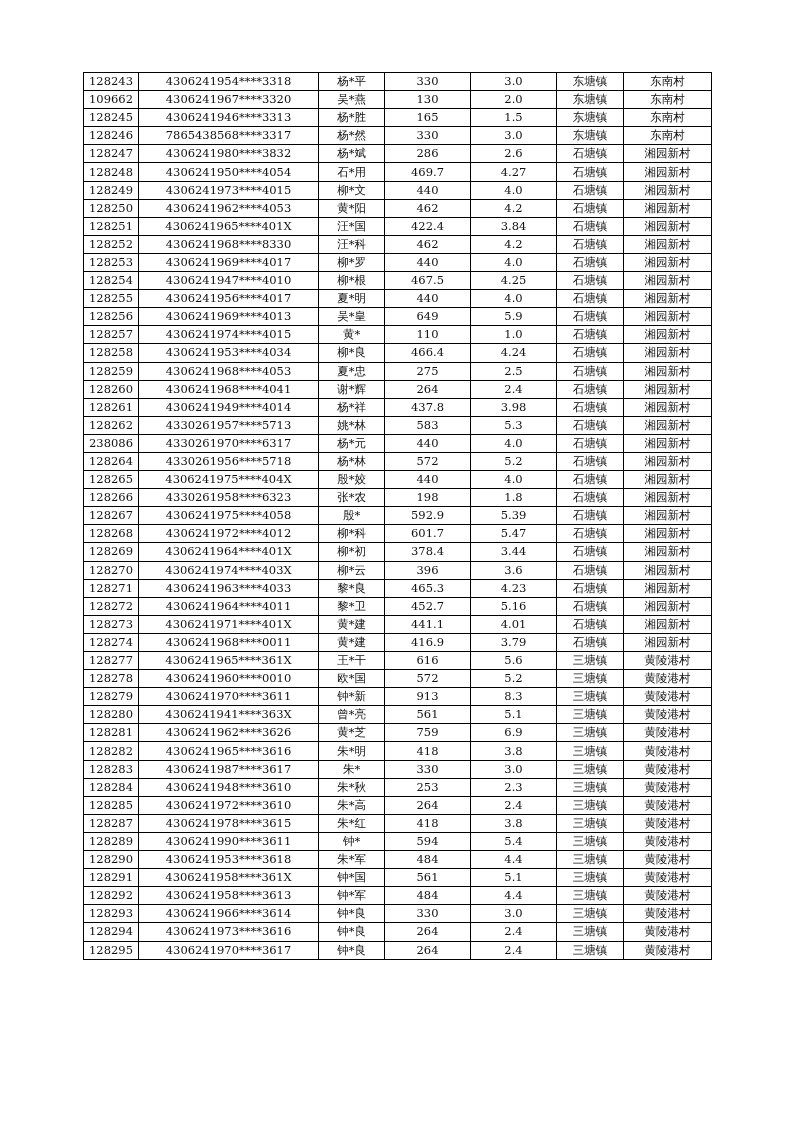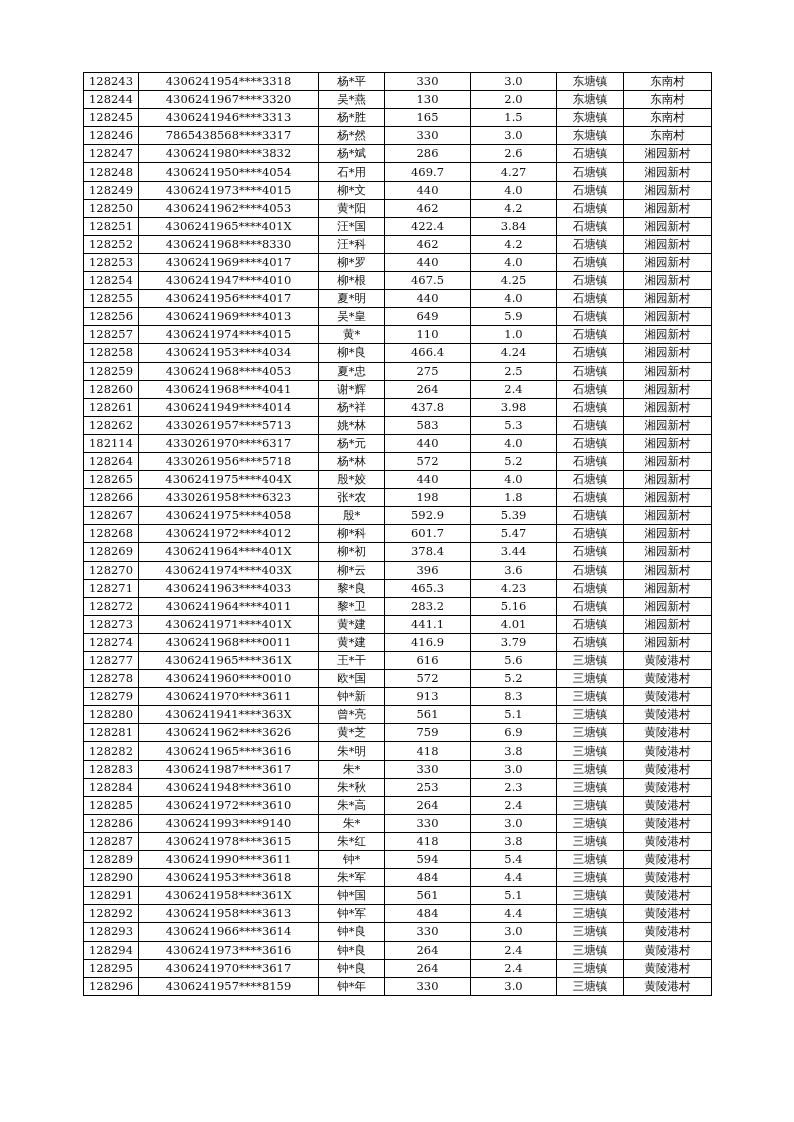--- a/index.html
+++ b/index.html
@@ -71,21 +71,21 @@
         <tr>
           <td class="c-id">128243</td>
           <td class="c-card">4306241954****3318</td>
           <td class="c-name">杨*平</td>
           <td class="c-area">330</td>
           <td class="c-amt">3.0</td>
           <td class="c-town">东塘镇</td>
           <td class="c-village">东南村</td>
         </tr>
         <tr>
-          <td class="c-id">128244</td>
+          <td class="c-id">109662</td>
           <td class="c-card">4306241967****3320</td>
           <td class="c-name">吴*燕</td>
           <td class="c-area">130</td>
           <td class="c-amt">2.0</td>
           <td class="c-town">东塘镇</td>
           <td class="c-village">东南村</td>
         </tr>
         <tr>
           <td class="c-id">128245</td>
           <td class="c-card">4306241946****3313</td>
@@ -242,21 +242,21 @@
         <tr>
           <td class="c-id">128262</td>
           <td class="c-card">4330261957****5713</td>
           <td class="c-name">姚*林</td>
           <td class="c-area">583</td>
           <td class="c-amt">5.3</td>
           <td class="c-town">石塘镇</td>
           <td class="c-village">湘园新村</td>
         </tr>
         <tr>
-          <td class="c-id">182114</td>
+          <td class="c-id">238086</td>
           <td class="c-card">4330261970****6317</td>
           <td class="c-name">杨*元</td>
           <td class="c-area">440</td>
           <td class="c-amt">4.0</td>
           <td class="c-town">石塘镇</td>
           <td class="c-village">湘园新村</td>
         </tr>
         <tr>
           <td class="c-id">128264</td>
           <td class="c-card">4330261956****5718</td>
@@ -326,21 +326,21 @@
           <td class="c-name">黎*良</td>
           <td class="c-area">465.3</td>
           <td class="c-amt">4.23</td>
           <td class="c-town">石塘镇</td>
           <td class="c-village">湘园新村</td>
         </tr>
         <tr>
           <td class="c-id">128272</td>
           <td class="c-card">4306241964****4011</td>
           <td class="c-name">黎*卫</td>
-          <td class="c-area">283.2</td>
+          <td class="c-area">452.7</td>
           <td class="c-amt">5.16</td>
           <td class="c-town">石塘镇</td>
           <td class="c-village">湘园新村</td>
         </tr>
         <tr>
           <td class="c-id">128273</td>
           <td class="c-card">4306241971****401X</td>
           <td class="c-name">黄*建</td>
           <td class="c-area">441.1</td>
           <td class="c-amt">4.01</td>
@@ -431,29 +431,20 @@
         <tr>
           <td class="c-id">128285</td>
           <td class="c-card">4306241972****3610</td>
           <td class="c-name">朱*高</td>
           <td class="c-area">264</td>
           <td class="c-amt">2.4</td>
           <td class="c-town">三塘镇</td>
           <td class="c-village">黄陵港村</td>
         </tr>
         <tr>
-          <td class="c-id">128286</td>
-          <td class="c-card">4306241993****9140</td>
-          <td class="c-name">朱*</td>
-          <td class="c-area">330</td>
-          <td class="c-amt">3.0</td>
-          <td class="c-town">三塘镇</td>
-          <td class="c-village">黄陵港村</td>
-        </tr>
-        <tr>
           <td class="c-id">128287</td>
           <td class="c-card">4306241978****3615</td>
           <td class="c-name">朱*红</td>
           <td class="c-area">418</td>
           <td class="c-amt">3.8</td>
           <td class="c-town">三塘镇</td>
           <td class="c-village">黄陵港村</td>
         </tr>
         <tr>
           <td class="c-id">128289</td>
@@ -511,24 +502,15 @@
         </tr>
         <tr>
           <td class="c-id">128295</td>
           <td class="c-card">4306241970****3617</td>
           <td class="c-name">钟*良</td>
           <td class="c-area">264</td>
           <td class="c-amt">2.4</td>
           <td class="c-town">三塘镇</td>
           <td class="c-village">黄陵港村</td>
         </tr>
-        <tr>
-          <td class="c-id">128296</td>
-          <td class="c-card">4306241957****8159</td>
-          <td class="c-name">钟*年</td>
-          <td class="c-area">330</td>
-          <td class="c-amt">3.0</td>
-          <td class="c-town">三塘镇</td>
-          <td class="c-village">黄陵港村</td>
-        </tr>
       </tbody>
   </table>
 </div>
 
 </body></html>

